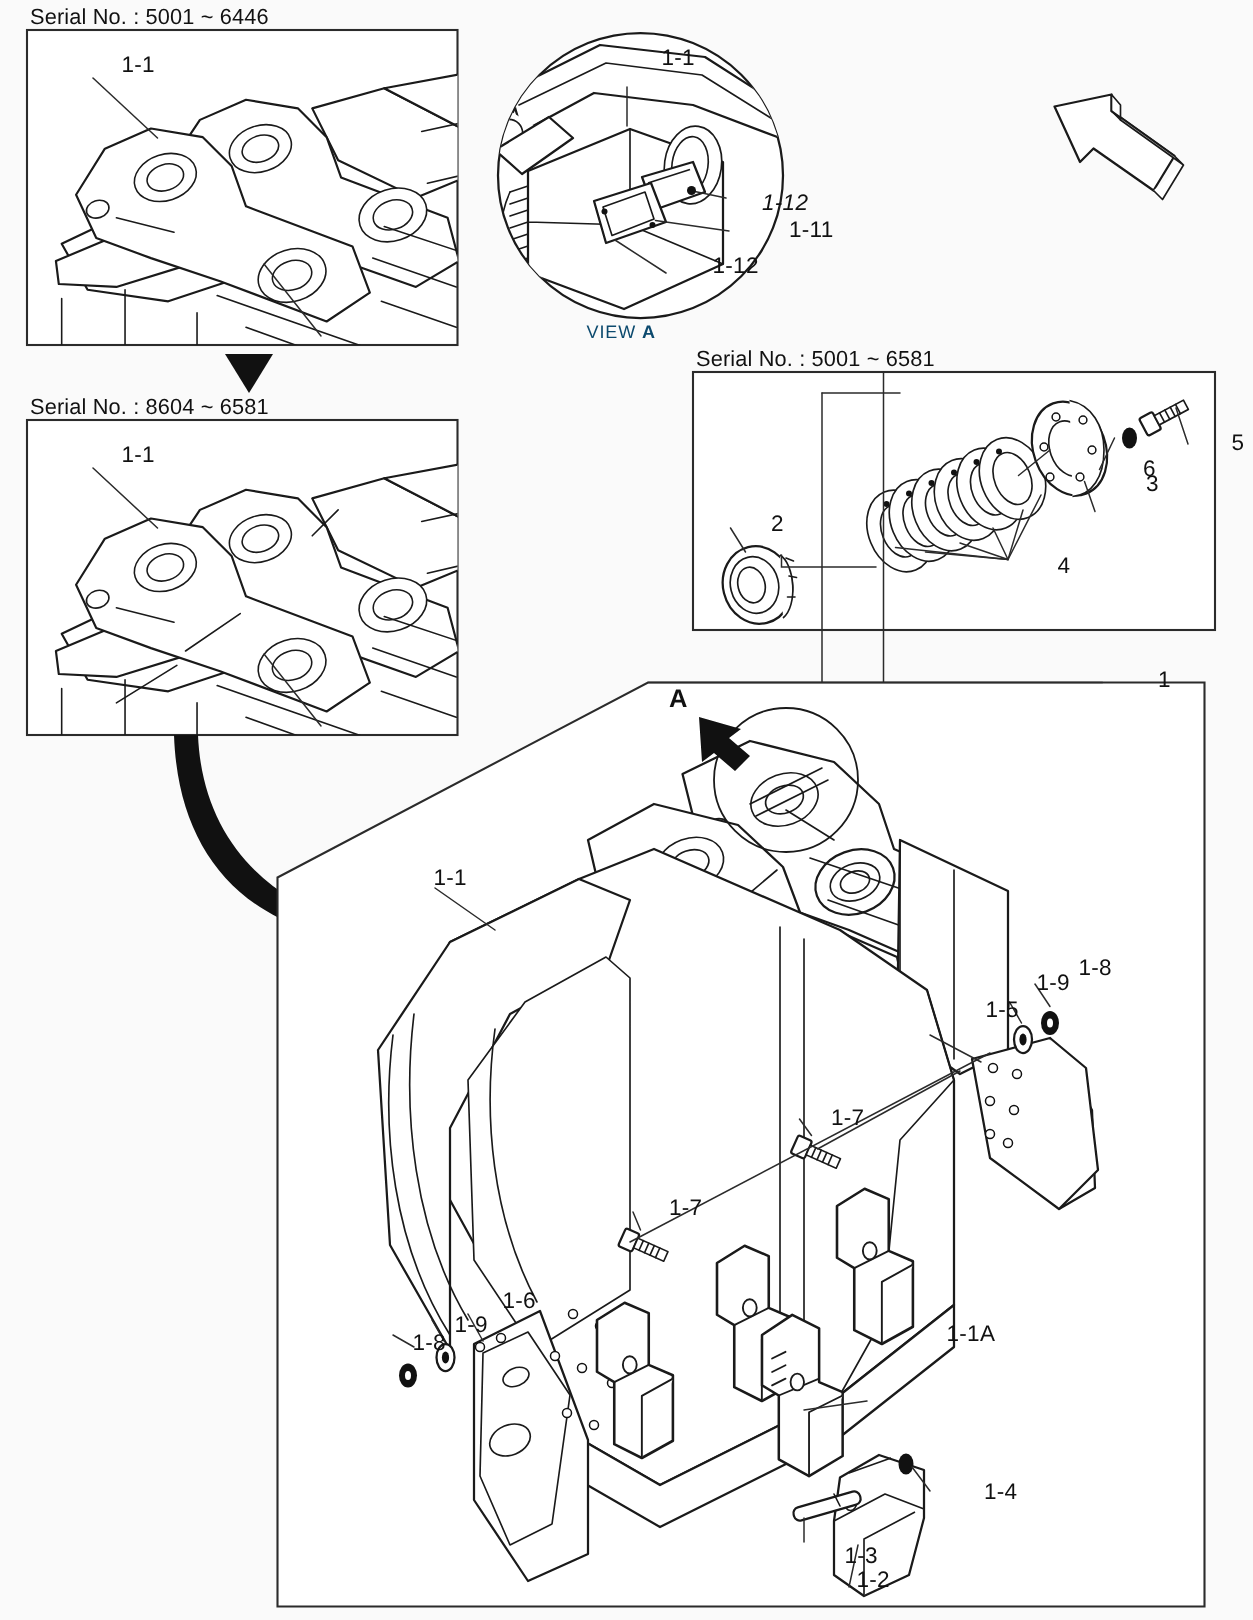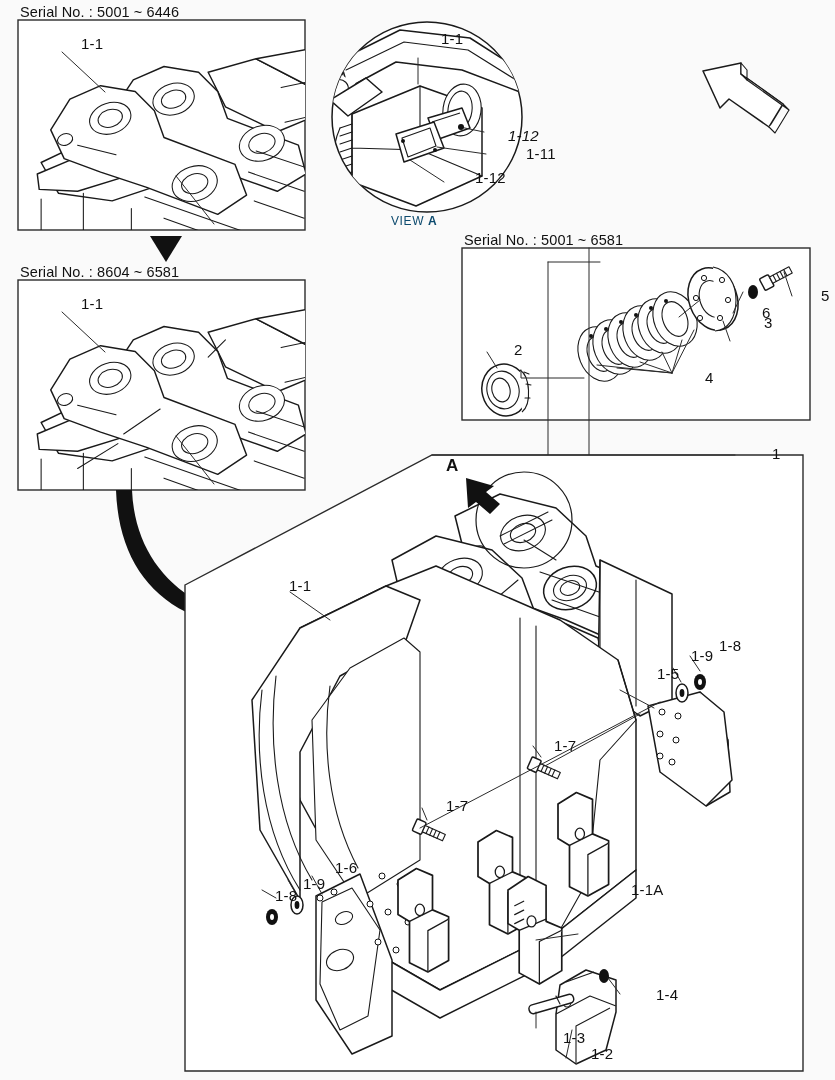--- a/index.html
+++ b/index.html
@@ -506,15 +506,15 @@
   <div class="lbl" style="left:519px;top:738px;">1-7</div>
   <div class="lbl" style="left:411px;top:798px;">1-7</div>
 
   <div class="lbl" style="left:300px;top:860px;">1-6</div>
   <div class="lbl" style="left:268px;top:876px;">1-9</div>
   <div class="lbl" style="left:240px;top:888px;">1-8</div>
 
   <div class="lbl" style="left:596px;top:882px;">1-1A</div>
   <div class="lbl" style="left:621px;top:987px;">1-4</div>
   <div class="lbl" style="left:528px;top:1030px;">1-3</div>
-  <div class="lbl" style="left:556px;top:1046px;">1-2</div>
+  <div class="lbl" style="left:536px;top:1046px;">1-2</div>
 
 </div>
 
 </body></html>

